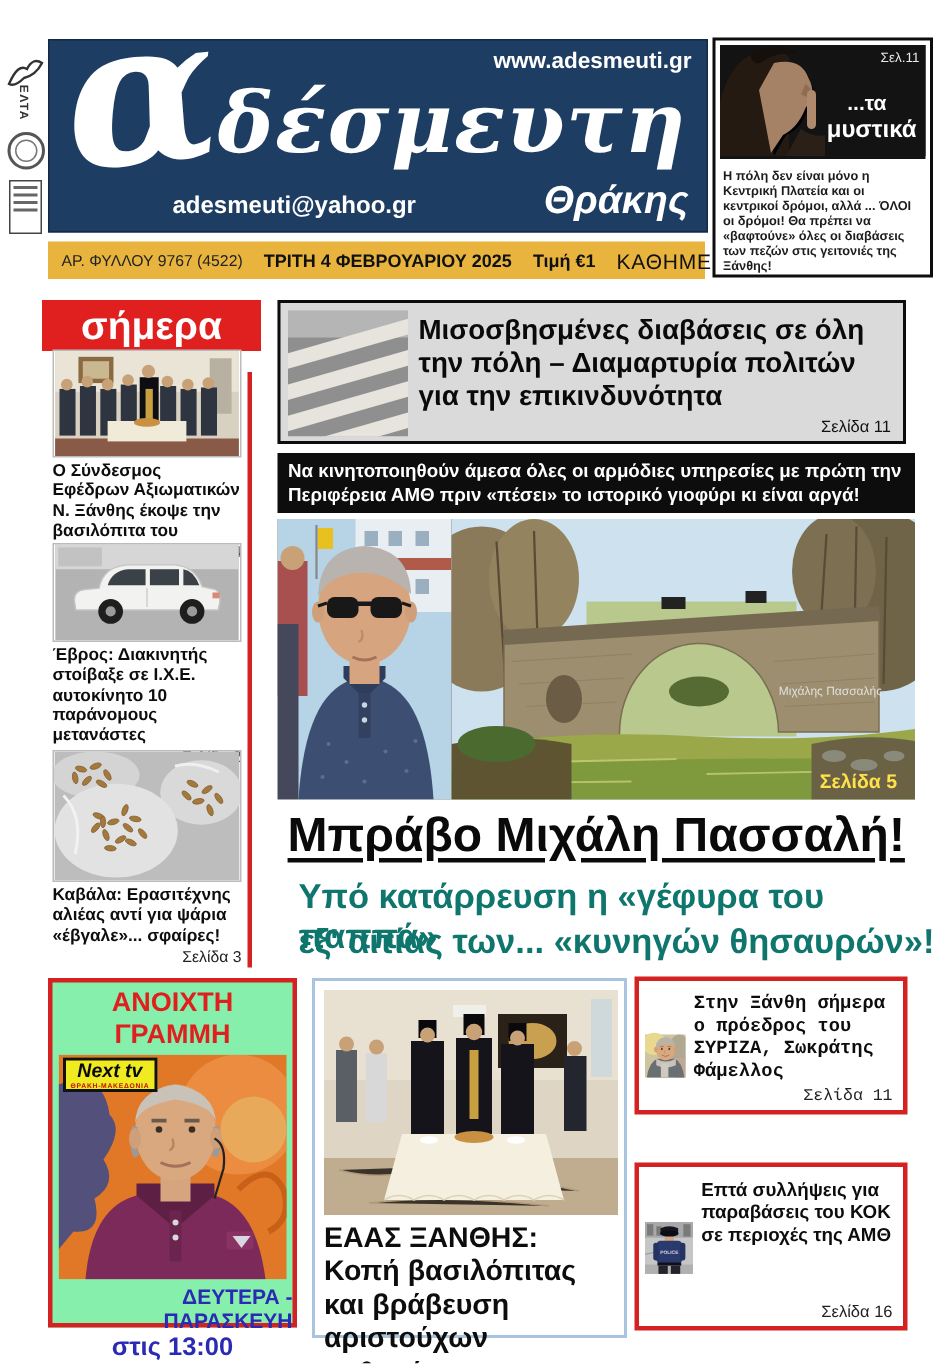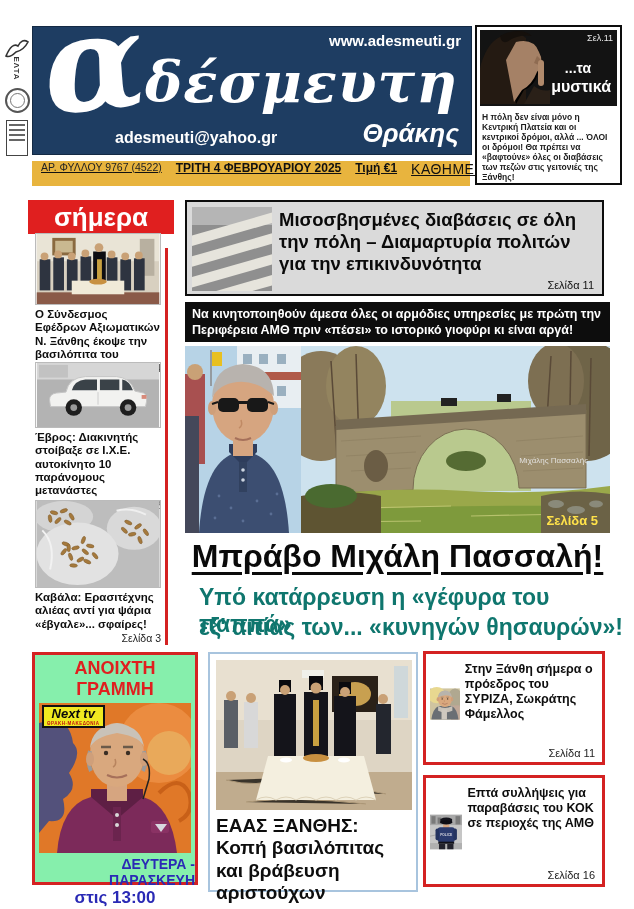--- a/index.html
+++ b/index.html
@@ -10,21 +10,21 @@
   .masthead{left:32px;top:26px;width:438px;height:127px;background:#1e3d62;border:1px solid #142a44;}
   .mast-site{right:10px;top:5px;color:#fff;font-weight:bold;font-size:15px;}
   .mast-alpha{left:10px;top:-30px;color:#fff;font-family:"DejaVu Serif",serif;font-style:italic;
               font-weight:bold;font-size:132px;line-height:1;transform:rotate(-6deg);}
   .mast-title{left:112px;top:22px;color:#fff;font-family:"DejaVu Serif",serif;font-style:italic;
               font-weight:bold;font-size:56px;letter-spacing:1px;}
   .mast-email{left:82px;bottom:7px;color:#fff;font-weight:bold;font-size:16px;}
   .mast-region{right:12px;bottom:5px;color:#fff;font-weight:bold;font-style:italic;font-size:26px;}
   
   .infobar{left:32px;top:161px;width:438px;height:25px;background:#e8b43e;display:flex;
-           gap:14px;padding-left:9px;box-sizing:border-box;white-space:nowrap;text-decoration:underline;}
+           align-items:center;gap:14px;padding-left:9px;box-sizing:border-box;white-space:nowrap;}
   .infobar .issue{font-size:10.5px;color:#222;}
   .infobar .date{font-size:12px;font-weight:bold;color:#111;}
   .infobar .price{font-size:12px;font-weight:bold;color:#111;}
   .infobar .ptype{font-size:14px;color:#111;letter-spacing:.5px;}
   
   .secrets{left:475px;top:25px;width:147px;height:160px;border:2px solid #0d0d0d;background:#fff;box-sizing:border-box;}
   .secrets-photo{position:relative;margin:3px;height:76px;background:#131313;overflow:hidden;}
   .secrets-page{position:absolute;top:3px;right:4px;color:#e8e8e8;font-size:9px;}
   .secrets-t1{position:absolute;right:26px;top:30px;color:#fff;font-weight:bold;font-size:14px;}
   .secrets-t2{position:absolute;right:6px;top:48px;color:#fff;font-weight:bold;font-size:16px;}
@@ -430,21 +430,21 @@
       <polygon points="52,96 148,96 160,140 40,140" fill="#f4efdf"></polygon>
       <path d="M40,140 Q50,134 60,140 Q70,134 80,140 Q90,134 100,140 Q110,134 120,140 Q130,134 140,140 Q150,134 160,140" stroke="#ddd2b8" fill="none"></path>
       <ellipse cx="100" cy="98" rx="13" ry="4" fill="#c89040"></ellipse>
       <ellipse cx="128" cy="100" rx="6" ry="2.5" fill="#ffffff"></ellipse>
         <ellipse cx="70" cy="100" rx="6" ry="2.5" fill="#ffffff"></ellipse>
     </svg>
     <div class="eaas-cap">ΕΑΑΣ ΞΑΝΘΗΣ: Κοπή βασιλόπιτας και βράβευση αριστούχων μαθητών</div>
     <div class="eaas-page">Σελίδα 9</div>
   </div>
 
-  <div class="abs rbox" style="top:651px;height:114px;">
+  <div class="abs rbox" style="top:651px;height:92px;font-family:Liberation Mono, monospace;">
     <div class="row">
       <svg width="88" height="92" viewBox="0 0 88 92">
         <rect width="88" height="92" fill="#cfc4a0"></rect>
         <ellipse cx="20" cy="20" rx="26" ry="24" fill="#e8d890"></ellipse>
         <ellipse cx="74" cy="30" rx="22" ry="30" fill="#b0a890"></ellipse>
         <rect x="62" y="50" width="26" height="42" fill="#c0a898"></rect>
         <path d="M4,92 Q8,60 26,52 L64,52 Q80,60 84,92 Z" fill="#6a6f74"></path>
         <path d="M24,52 Q44,64 66,52 L66,66 Q44,76 24,66 Z" fill="#c8c2b8"></path>
         <rect x="34" y="62" width="16" height="30" fill="#cfc9bf"></rect>
         <ellipse cx="44" cy="31" rx="21" ry="24" fill="#d9a87e"></ellipse>

